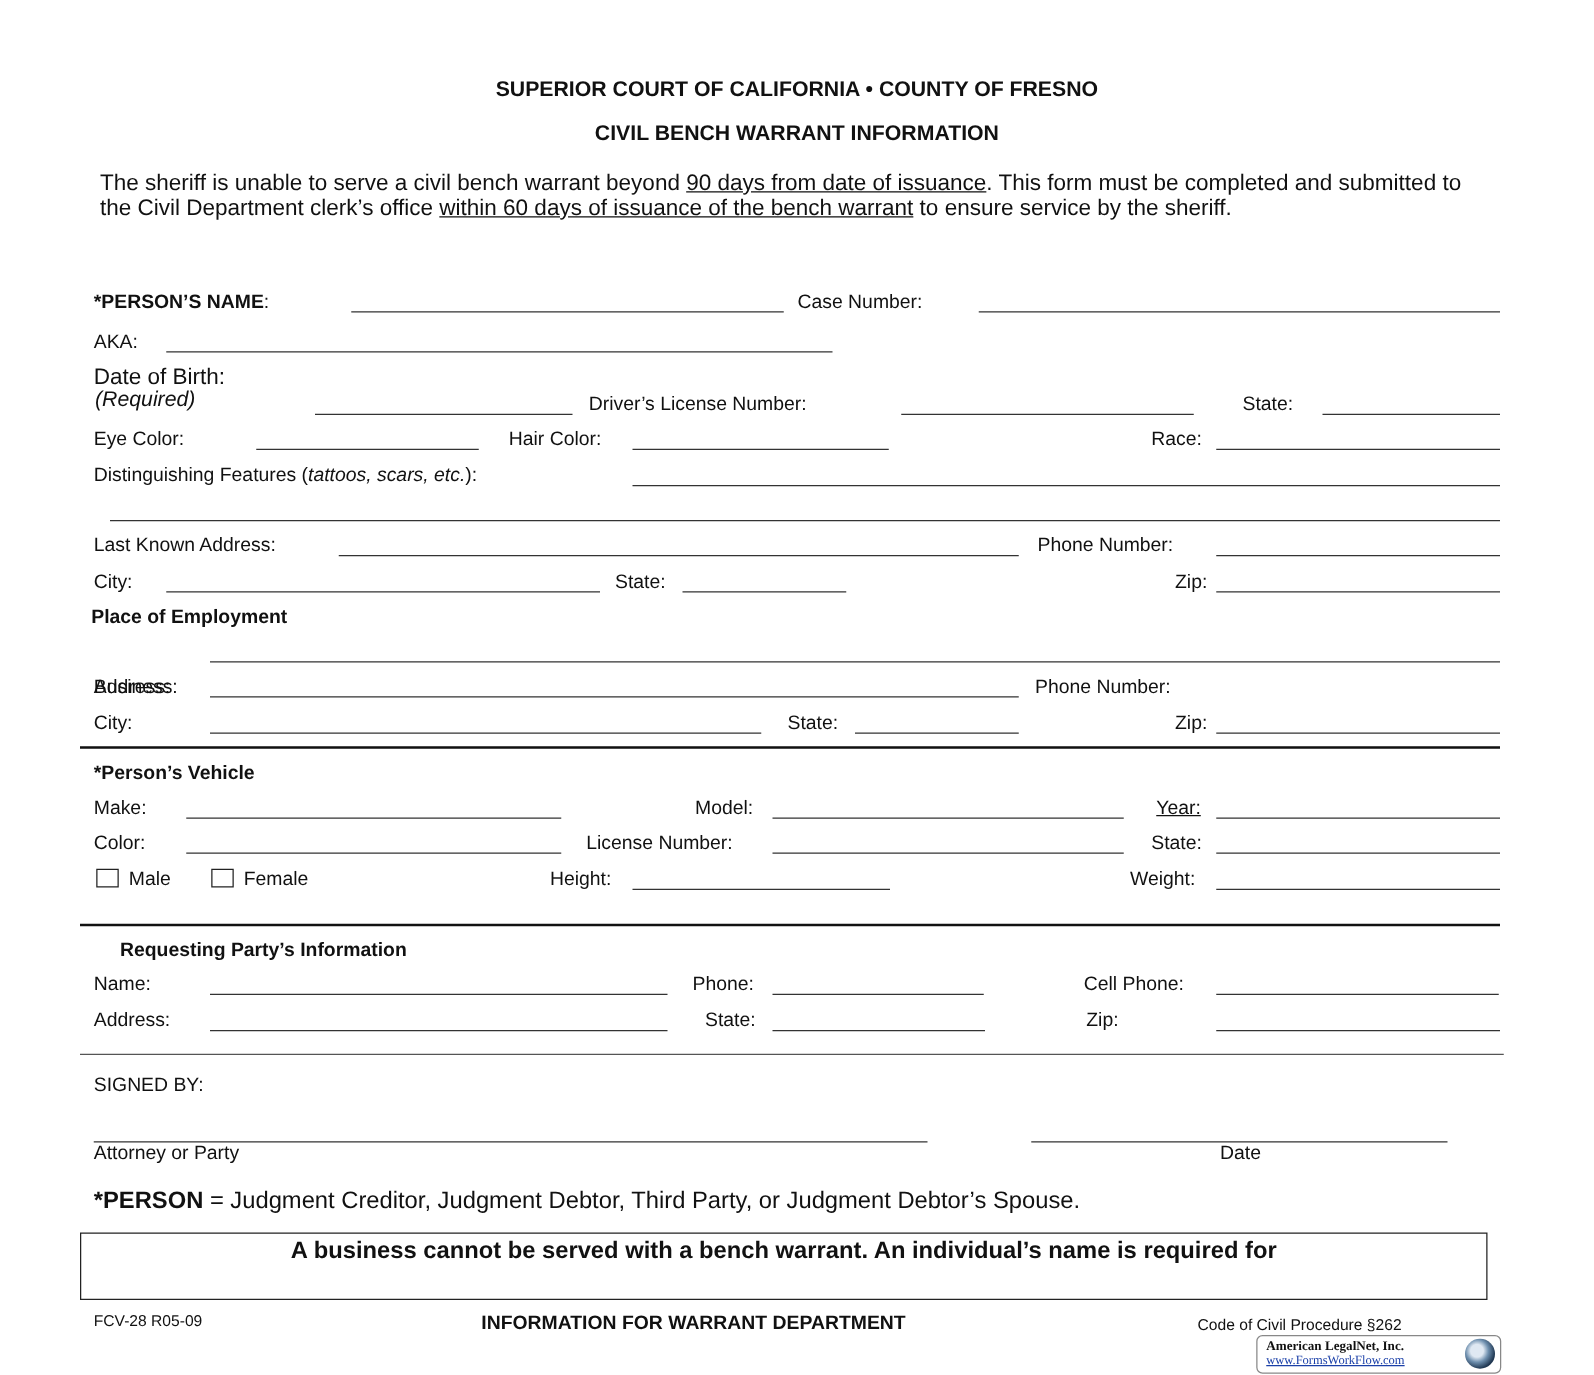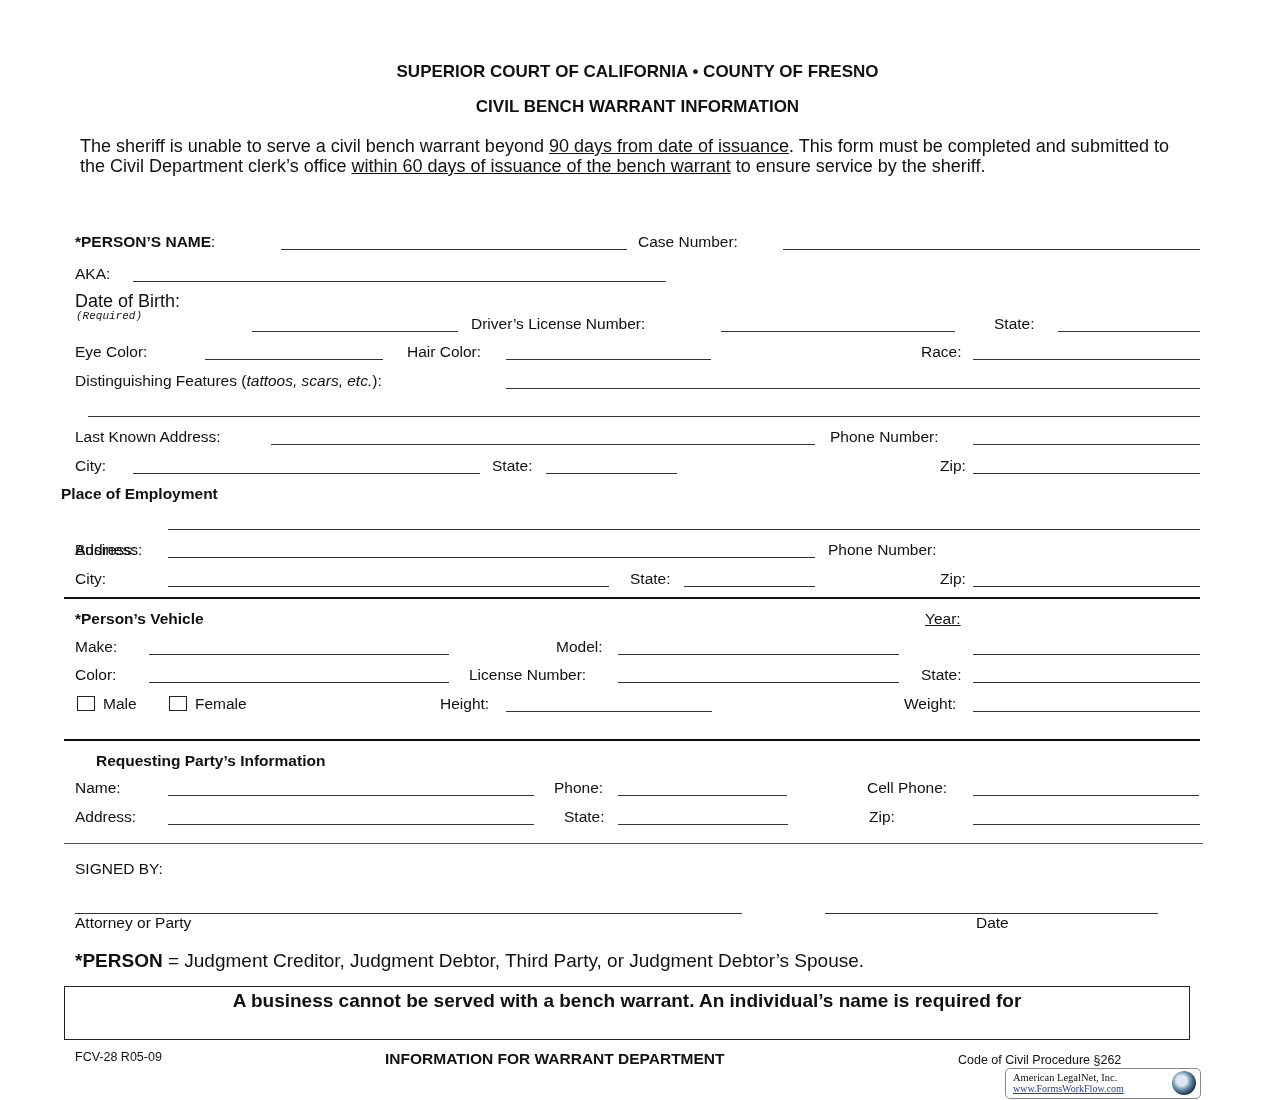--- a/index.html
+++ b/index.html
@@ -12,21 +12,21 @@
     .hr-thin { position:absolute; height:0; border-bottom:1.2px solid #555; }
     .b { font-weight:bold; }
     .title1 { font-size:17px; font-weight:bold; left:0; width:1275px; text-align:center; }
     .intro { font-size:18px; line-height:20px; left:80px; width:1100px; white-space:normal; }
     .intro u { text-decoration:underline; }
     .cb { display:inline-block; width:16px; height:13px; border:1.3px solid #222; vertical-align:-2px; margin-right:8px; }
     .notice { position:absolute; left:64px; top:986px; width:1124px; height:48px; border:1.5px solid #222;
               font-weight:bold; font-size:19px; text-align:center; line-height:20px; padding-top:4px; }
     .logo { position:absolute; left:1005px; top:1068px; width:194px; height:29px; border:1px solid #888;
             border-radius:5px; font-family:"Liberation Serif", serif; }
-    .logo .l1 { position:absolute; left:7px; top:3px; font-size:10.5px; font-weight:normal; color:#111;text-align:center; }
+    .logo .l1 { position:absolute; left:7px; top:3px; font-size:10.5px; font-weight:bold; color:#111;text-align:center; }
     .logo .l2 { position:absolute; left:7px; top:14px; font-size:10px; color:#1a3fa8; text-decoration:underline; }
     .logo .globe { position:absolute; right:4px; top:2px; width:24px; height:24px; border-radius:50%;
                    background:radial-gradient(circle at 40% 40%, #dfe8f2 0 25%, #6e8fae 45%, #223a55 70%, #0d1b2b 100%); }
   </style>
 </head>
 <body>
 
 <div class="abs title1" style="top:62px;">SUPERIOR COURT OF CALIFORNIA • COUNTY OF FRESNO</div>
 <div class="abs title1" style="top:97px;">CIVIL BENCH WARRANT INFORMATION</div>
 
@@ -34,21 +34,21 @@
 
 <div class="abs t15" style="left:75px;top:233px;"><span class="b">*PERSON’S NAME</span><span>:</span></div>
 <div class="line" style="left:281px;top:249px;width:346px;"></div>
 <div class="abs t15" style="left:638px;top:233px;text-align:center;">Case Number:</div>
 <div class="line" style="left:783px;top:249px;width:417px;"></div>
 
 <div class="abs t15" style="left:75px;top:265px;">AKA:</div>
 <div class="line" style="left:133px;top:281px;width:533px;"></div>
 
 <div class="abs" style="left:75px;top:291px;font-size:18px;">Date of Birth:</div>
-<div class="abs" style="left:76px;top:310px;font-size:11px;font-style:italic;font-family:Liberation Mono, monospace;">(Required)</div>
+<div class="abs" style="left:76px;top:310px;font-size:17px;font-style:italic;">(Required)</div>
 <div class="line" style="left:252px;top:331px;width:206px;"></div>
 <div class="abs t15" style="left:471px;top:315px;">Driver’s License Number:</div>
 <div class="line" style="left:721px;top:331px;width:234px;"></div>
 <div class="abs t15" style="left:994px;top:315px;">State:</div>
 <div class="line" style="left:1058px;top:331px;width:142px;"></div>
 
 <div class="abs t15" style="left:75px;top:343px;">Eye Color:</div>
 <div class="line" style="left:205px;top:359px;width:178px;"></div>
 <div class="abs t15" style="left:407px;top:343px;">Hair Color:</div>
 <div class="line" style="left:506px;top:359px;width:205px;"></div>
@@ -64,41 +64,41 @@
 <div class="abs t15" style="left:830px;top:428px;">Phone Number:</div>
 <div class="line" style="left:973px;top:444px;width:227px;"></div>
 
 <div class="abs t15" style="left:75px;top:457px;">City:</div>
 <div class="line" style="left:133px;top:473px;width:347px;"></div>
 <div class="abs t15" style="left:492px;top:457px;">State:</div>
 <div class="line" style="left:546px;top:473px;width:131px;"></div>
 <div class="abs t15" style="left:940px;top:457px;">Zip:</div>
 <div class="line" style="left:973px;top:473px;width:227px;"></div>
 
-<div class="abs t15 b" style="left:61px;top:485px;">Place of Employment</div>
+<div class="abs t15 b" style="left:73px;top:485px;">Place of Employment</div>
 <div class="abs t15" style="left:75px;top:541px;">Business:</div>
 <div class="line" style="left:168px;top:529px;width:1032px;"></div>
 <div class="abs t15" style="left:75px;top:541px;">Address:</div>
 <div class="line" style="left:168px;top:557px;width:647px;"></div>
 <div class="abs t15" style="left:828px;top:541px;">Phone Number:</div>
 <div class="abs t15" style="left:75px;top:570px;">City:</div>
 <div class="line" style="left:168px;top:586px;width:441px;"></div>
 <div class="abs t15" style="left:630px;top:570px;">State:</div>
 <div class="line" style="left:684px;top:586px;width:131px;"></div>
 <div class="abs t15" style="left:940px;top:570px;">Zip:</div>
 <div class="line" style="left:973px;top:586px;width:227px;"></div>
 
 <div class="hr" style="left:64px;top:597px;width:1136px;"></div>
 
 <div class="abs t15 b" style="left:75px;top:610px;">*Person’s Vehicle</div>
 <div class="abs t15" style="left:75px;top:638px;">Make:</div>
 <div class="line" style="left:149px;top:654px;width:300px;"></div>
 <div class="abs t15" style="left:556px;top:638px;">Model:</div>
 <div class="line" style="left:618px;top:654px;width:281px;"></div>
-<div class="abs t15" style="left:925px;top:610px;text-decoration:underline;">Year:</div>
+<div class="abs t15" style="left:925px;top:638px;text-decoration:underline;">Year:</div>
 <div class="line" style="left:973px;top:654px;width:227px;"></div>
 
 <div class="abs t15" style="left:75px;top:666px;">Color:</div>
 <div class="line" style="left:149px;top:682px;width:300px;"></div>
 <div class="abs t15" style="left:469px;top:666px;">License Number:</div>
 <div class="line" style="left:618px;top:682px;width:281px;"></div>
 <div class="abs t15" style="left:921px;top:666px;">State:</div>
 <div class="line" style="left:973px;top:682px;width:227px;"></div>
 
 <div class="abs t15" style="left:77px;top:695px;"><span class="cb"></span><span>Male</span></div>

